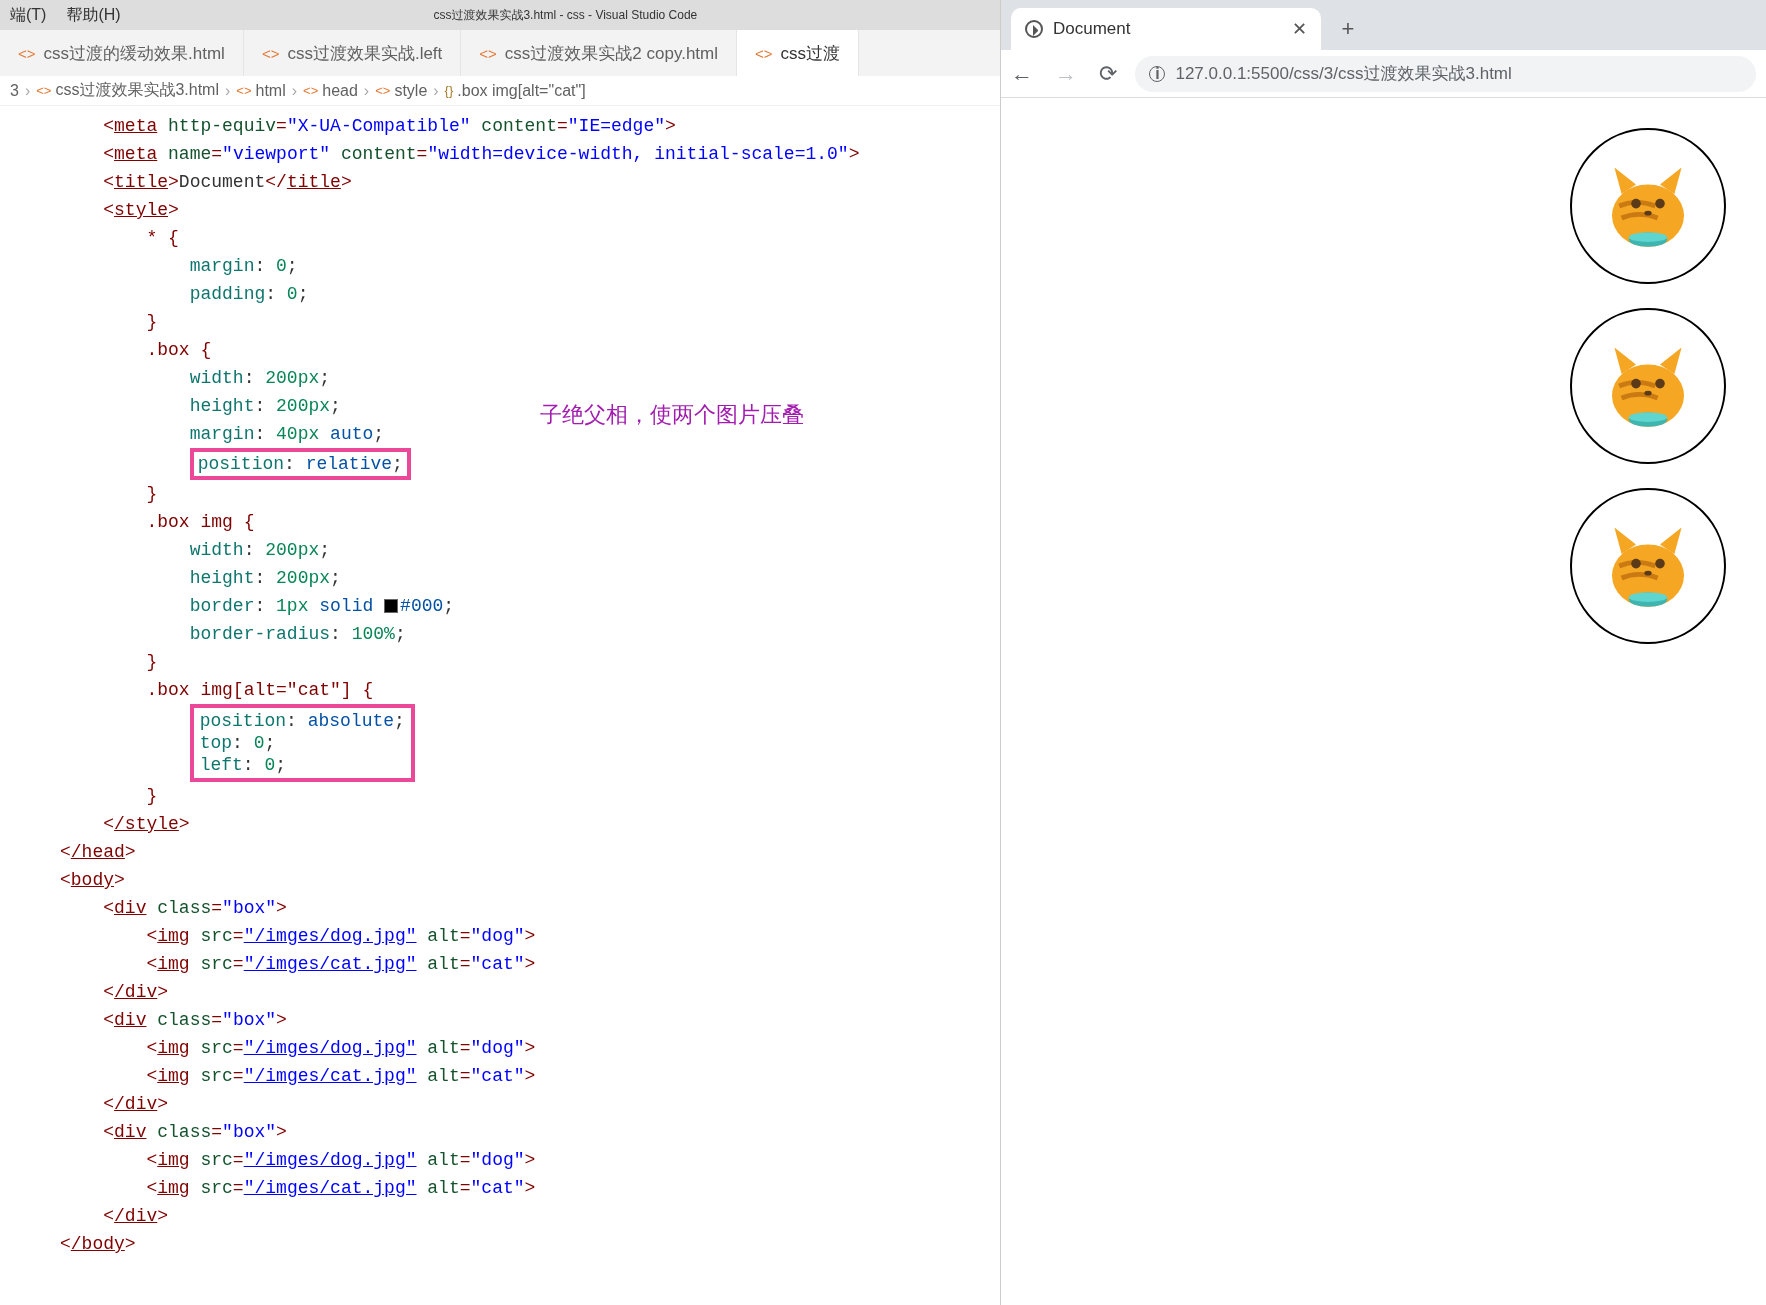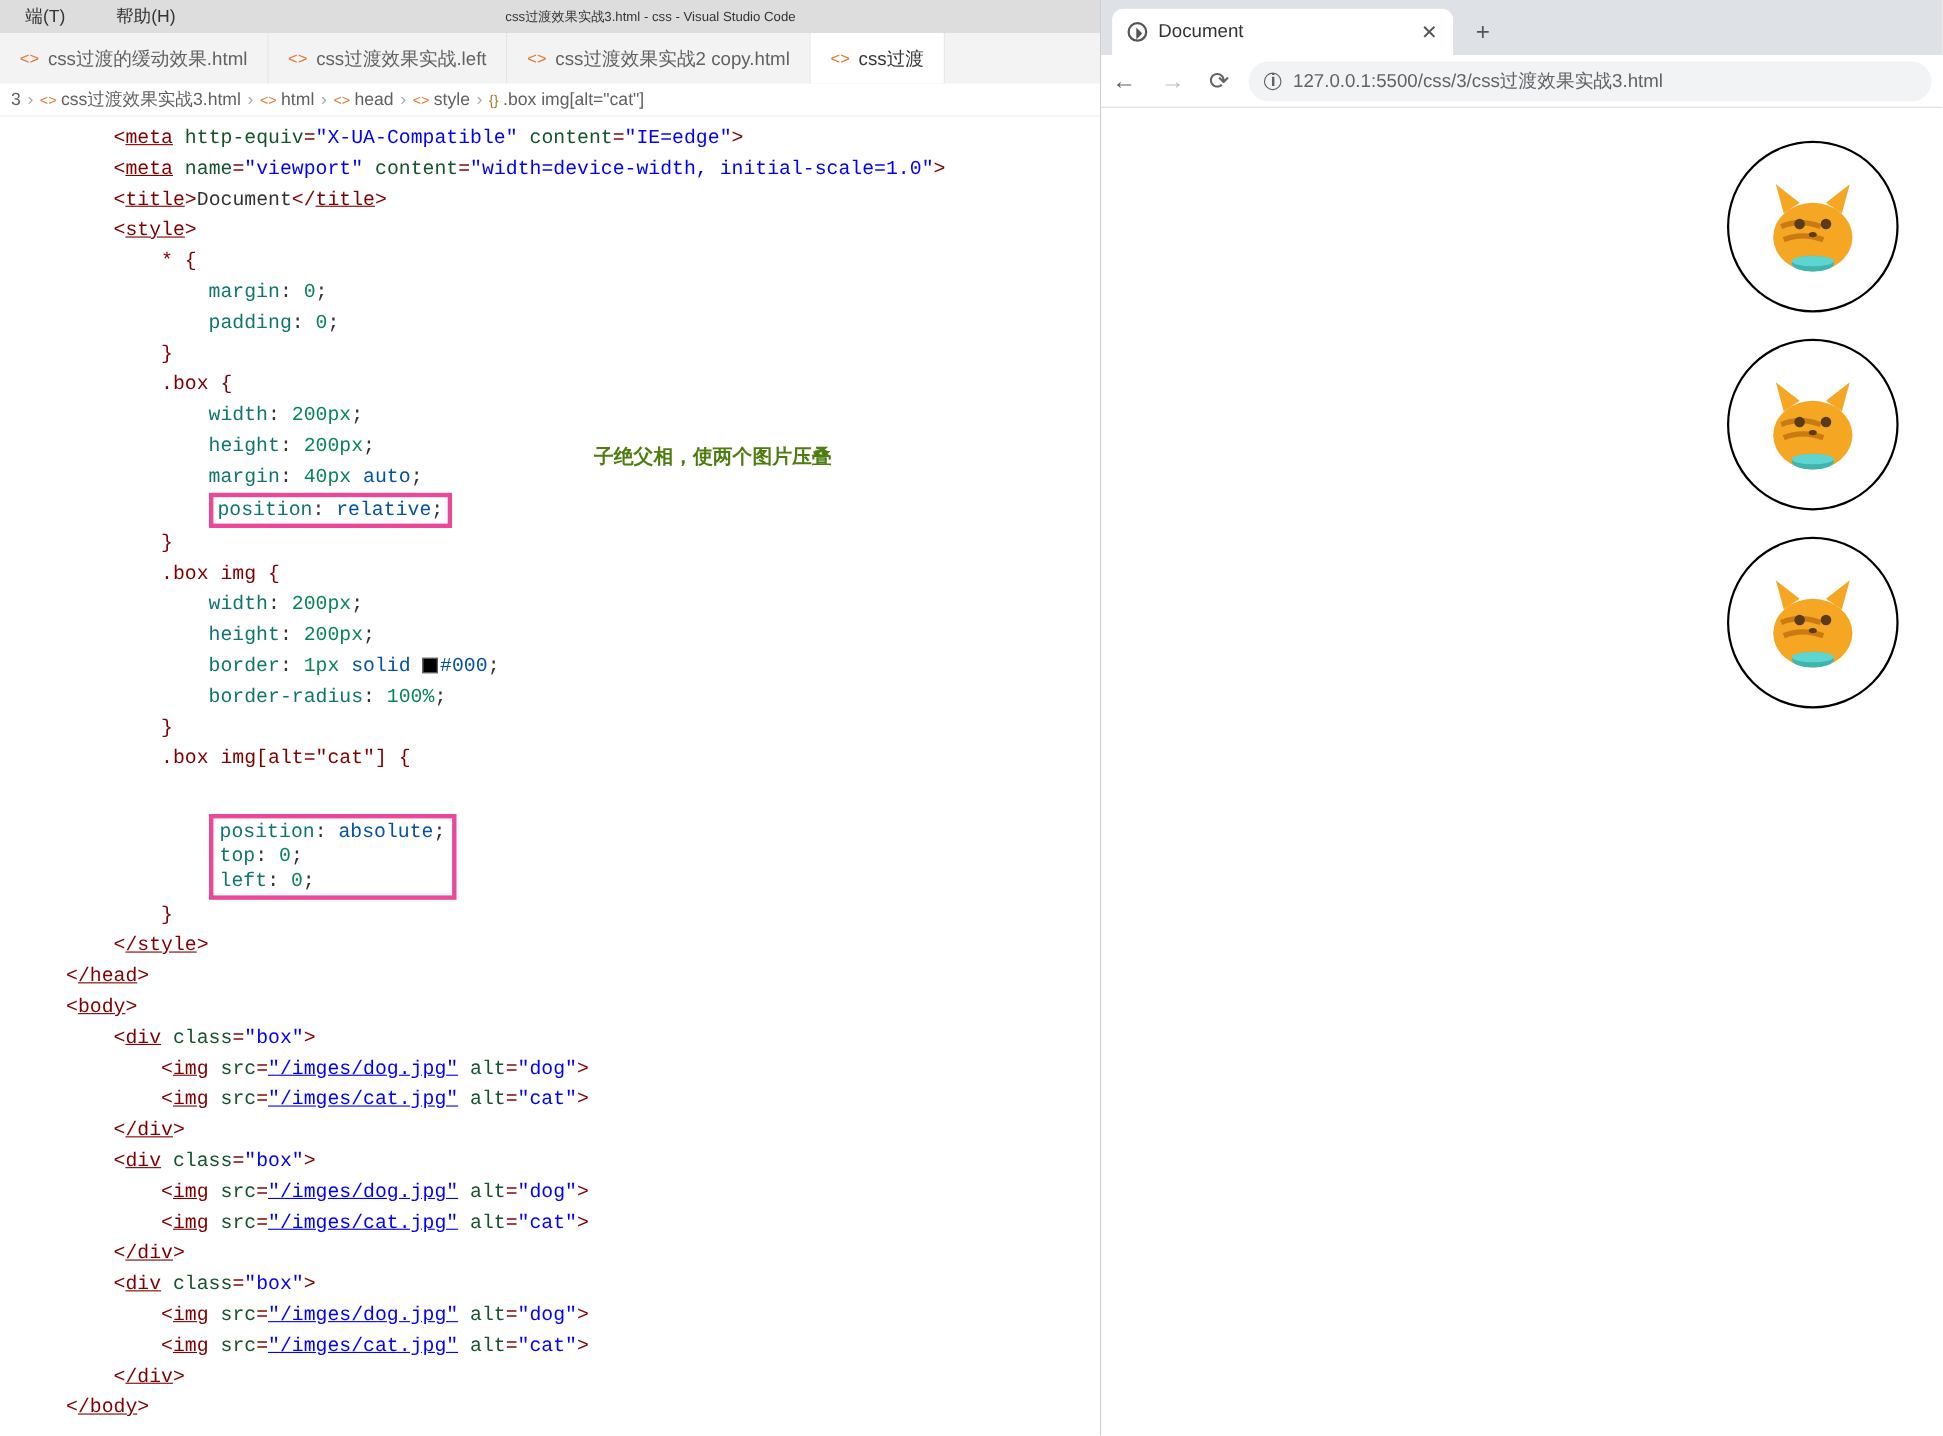--- a/index.html
+++ b/index.html
@@ -1,21 +1,21 @@
 <!DOCTYPE html>
 <html><head>
 <meta charset="utf-8">
 <style>
 * { margin: 0; padding: 0; box-sizing: border-box; }
 body { font-family: "Segoe UI", "Microsoft YaHei", sans-serif; background: #fff; width: 1766px; height: 1305px; position: relative; overflow: hidden; }
 
 
 .vscode { position: absolute; left: 0; top: 0; width: 1000px; height: 100%; background: #fff; }
 .vs-menubar { height: 30px; background: #ddd; display: flex; align-items: center; font-size: 16px; color: #333; }
-.vs-menubar .menu-item { padding: 0 23px; }
+.vs-menubar .menu-item { padding: 0 10px; }
 .vs-title { flex: 1; text-align: center; color: #333; font-size: 12px; }
 .vs-tabs { height: 46px; background: #f3f3f3; display: flex; align-items: stretch; overflow: hidden; }
 .vs-tab { display: flex; align-items: center; padding: 0 18px; border-right: 1px solid #e5e5e5; font-size: 17px; color: #616161; cursor: pointer; }
 .vs-tab.active { background: #fff; color: #333; }
 .vs-tab .ico { margin-right: 8px; color: #e37933; font-size: 15px; }
 .vs-breadcrumb { height: 30px; padding: 0 10px; display: flex; align-items: center; font-size: 16px; color: #616161; border-bottom: 1px solid #f0f0f0; }
 .vs-breadcrumb .seg { display: inline-flex; align-items: center; }
 .vs-breadcrumb .sep { margin: 0 6px; color: #aaa; }
 .vs-breadcrumb .ico { margin-right: 4px; color: #e37933; font-size: 13px; }
 .vs-breadcrumb .ico.brace { color: #a77c27; }
@@ -28,21 +28,21 @@
 .c-attr { color: #14532d; }
 .c-str  { color: #0000ff; }
 .c-sel  { color: #800000; }
 .c-prop { color: #0f766e; }
 .c-val  { color: #0451a5; }
 .c-num  { color: #098658; }
 .c-link { color: #0000ff; text-decoration: underline; }
 .swatch { display:inline-block; width:14px; height:14px; background:#000; border:1px solid #666; vertical-align:middle; margin-right:2px;}
 
 .redbox { border: 4px solid #ec4899; display: inline-block; padding: 1px 4px; line-height: 22px; }
-.annotation { position: absolute; color: #4d7c0f; font-weight: bold; font-size: 18px; font-family: "Microsoft YaHei", sans-serif; }
+.annotation { position: absolute; color: #a21caf; font-weight: normal; font-size: 22px; font-family: "Microsoft YaHei", sans-serif; }
 
 
 .browser { position: absolute; left: 1000px; top: 0; width: 766px; height: 100%; background: #fff; border-left: 1px solid #ccc; }
 .br-tabstrip { height: 50px; background: #dee1e6; display: flex; align-items: flex-end; padding-left: 10px; }
 .br-tab { background: #fff; border-radius: 10px 10px 0 0; height: 42px; min-width: 310px; display: flex; align-items: center; padding: 0 14px; font-size: 17px; color: #333; position: relative; }
 .br-tab .favicon { width: 18px; height: 18px; border: 2px solid #555; border-radius: 50%; margin-right: 10px; position: relative; }
 .br-tab .favicon::after { content:""; position:absolute; width:1px; height:1px; border:5px solid transparent; border-left-color:#555; top:3px; left:6px; }
 .br-tab .close { margin-left: auto; color: #555; font-size: 18px; padding-left:10px;}
 .br-newtab { width: 34px; height: 34px; display: flex; align-items: center; justify-content: center; color: #555; font-size: 22px; margin-left: 10px; margin-bottom: 4px;}
 .br-toolbar { height: 48px; background: #fff; border-bottom: 1px solid #dadce0; display: flex; align-items: center; padding: 0 10px; gap: 18px; }
@@ -129,21 +129,21 @@
     <div class="line">            <span class="c-prop">margin</span>: <span class="c-num">40px</span> <span class="c-val">auto</span>;</div>
     <div class="line">            <span class="redbox"><span class="c-prop">position</span>: <span class="c-val">relative</span>;</span></div>
     <div class="line">        <span class="c-sel">}</span></div>
     <div class="line">        <span class="c-sel">.box img {</span></div>
     <div class="line">            <span class="c-prop">width</span>: <span class="c-num">200px</span>;</div>
     <div class="line">            <span class="c-prop">height</span>: <span class="c-num">200px</span>;</div>
     <div class="line">            <span class="c-prop">border</span>: <span class="c-num">1px</span> <span class="c-val">solid</span> <span class="swatch"></span><span class="c-val">#000</span>;</div>
     <div class="line">            <span class="c-prop">border-radius</span>: <span class="c-num">100%</span>;</div>
     <div class="line">        <span class="c-sel">}</span></div>
     <div class="line">        <span class="c-sel">.box img[alt="cat"] {</span></div>
-    <div class="line">            <span class="redbox" style="padding:2px 6px;margin-top:36px;"><span class="c-prop">position</span>: <span class="c-val">absolute</span>;<br><span class="c-prop">top</span>: <span class="c-num">0</span>;<br><span class="c-prop">left</span>: <span class="c-num">0</span>;</span></div>
+    <div class="line">            <span class="redbox" style="padding:2px 6px;"><span class="c-prop">position</span>: <span class="c-val">absolute</span>;<br><span class="c-prop">top</span>: <span class="c-num">0</span>;<br><span class="c-prop">left</span>: <span class="c-num">0</span>;</span></div>
     <div class="line">        <span class="c-sel">}</span></div>
     <div class="line">    <span class="c-punc">&lt;</span><span class="c-tag">/style</span><span class="c-punc">&gt;</span></div>
     <div class="line"><span class="c-punc">&lt;</span><span class="c-tag">/head</span><span class="c-punc">&gt;</span></div>
     <div class="line"><span class="c-punc">&lt;</span><span class="c-tag">body</span><span class="c-punc">&gt;</span></div>
 
     <div id="divs-container">
         <div class="line">    <span class="c-punc">&lt;</span><span class="c-tag">div</span> <span class="c-attr">class</span><span class="c-punc">=</span><span class="c-str">"box"</span><span class="c-punc">&gt;</span></div>
 <div class="line">        <span class="c-punc">&lt;</span><span class="c-tag">img</span> <span class="c-attr">src</span><span class="c-punc">=</span><span class="c-link">"/imges/dog.jpg"</span> <span class="c-attr">alt</span><span class="c-punc">=</span><span class="c-str">"dog"</span><span class="c-punc">&gt;</span></div>
 <div class="line">        <span class="c-punc">&lt;</span><span class="c-tag">img</span> <span class="c-attr">src</span><span class="c-punc">=</span><span class="c-link">"/imges/cat.jpg"</span> <span class="c-attr">alt</span><span class="c-punc">=</span><span class="c-str">"cat"</span><span class="c-punc">&gt;</span></div>
 <div class="line">    <span class="c-punc">&lt;</span><span class="c-tag">/div</span><span class="c-punc">&gt;</span></div>

